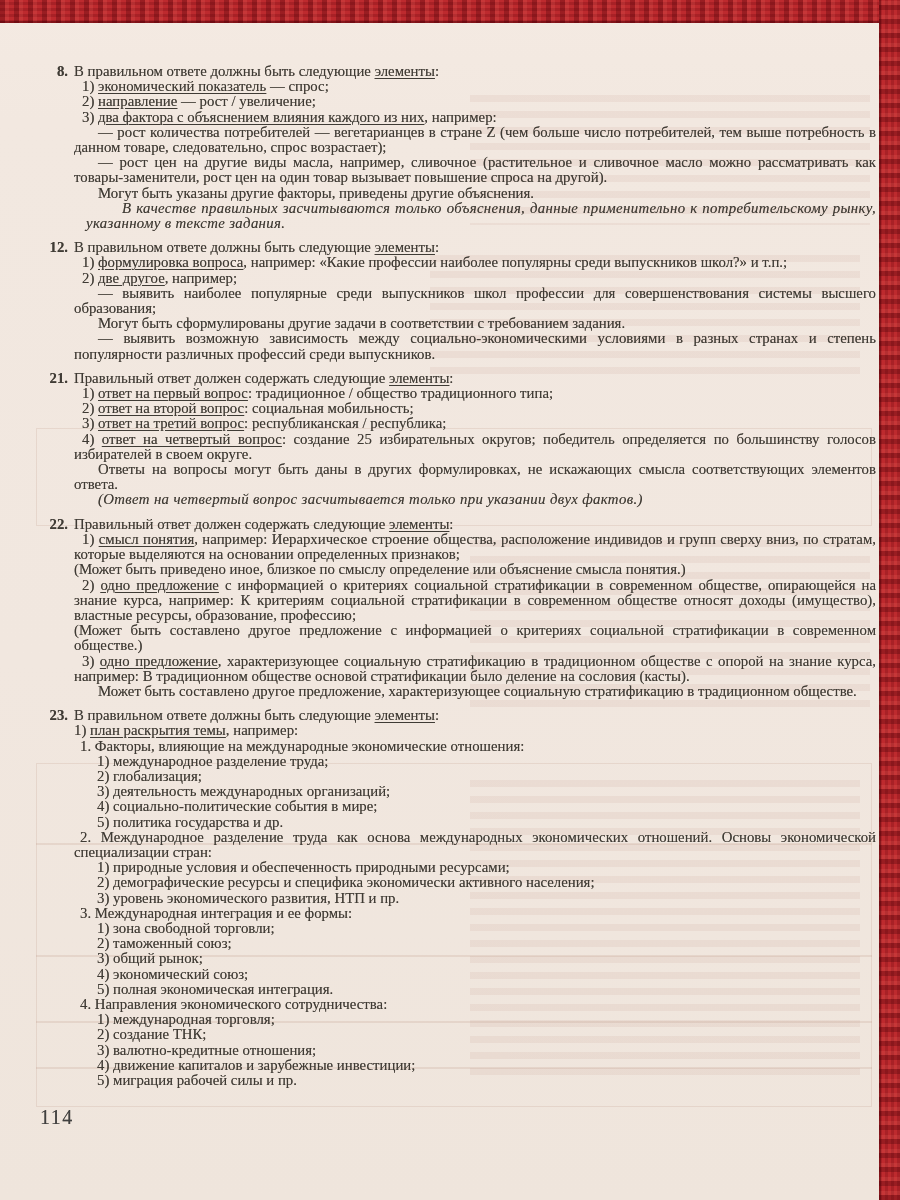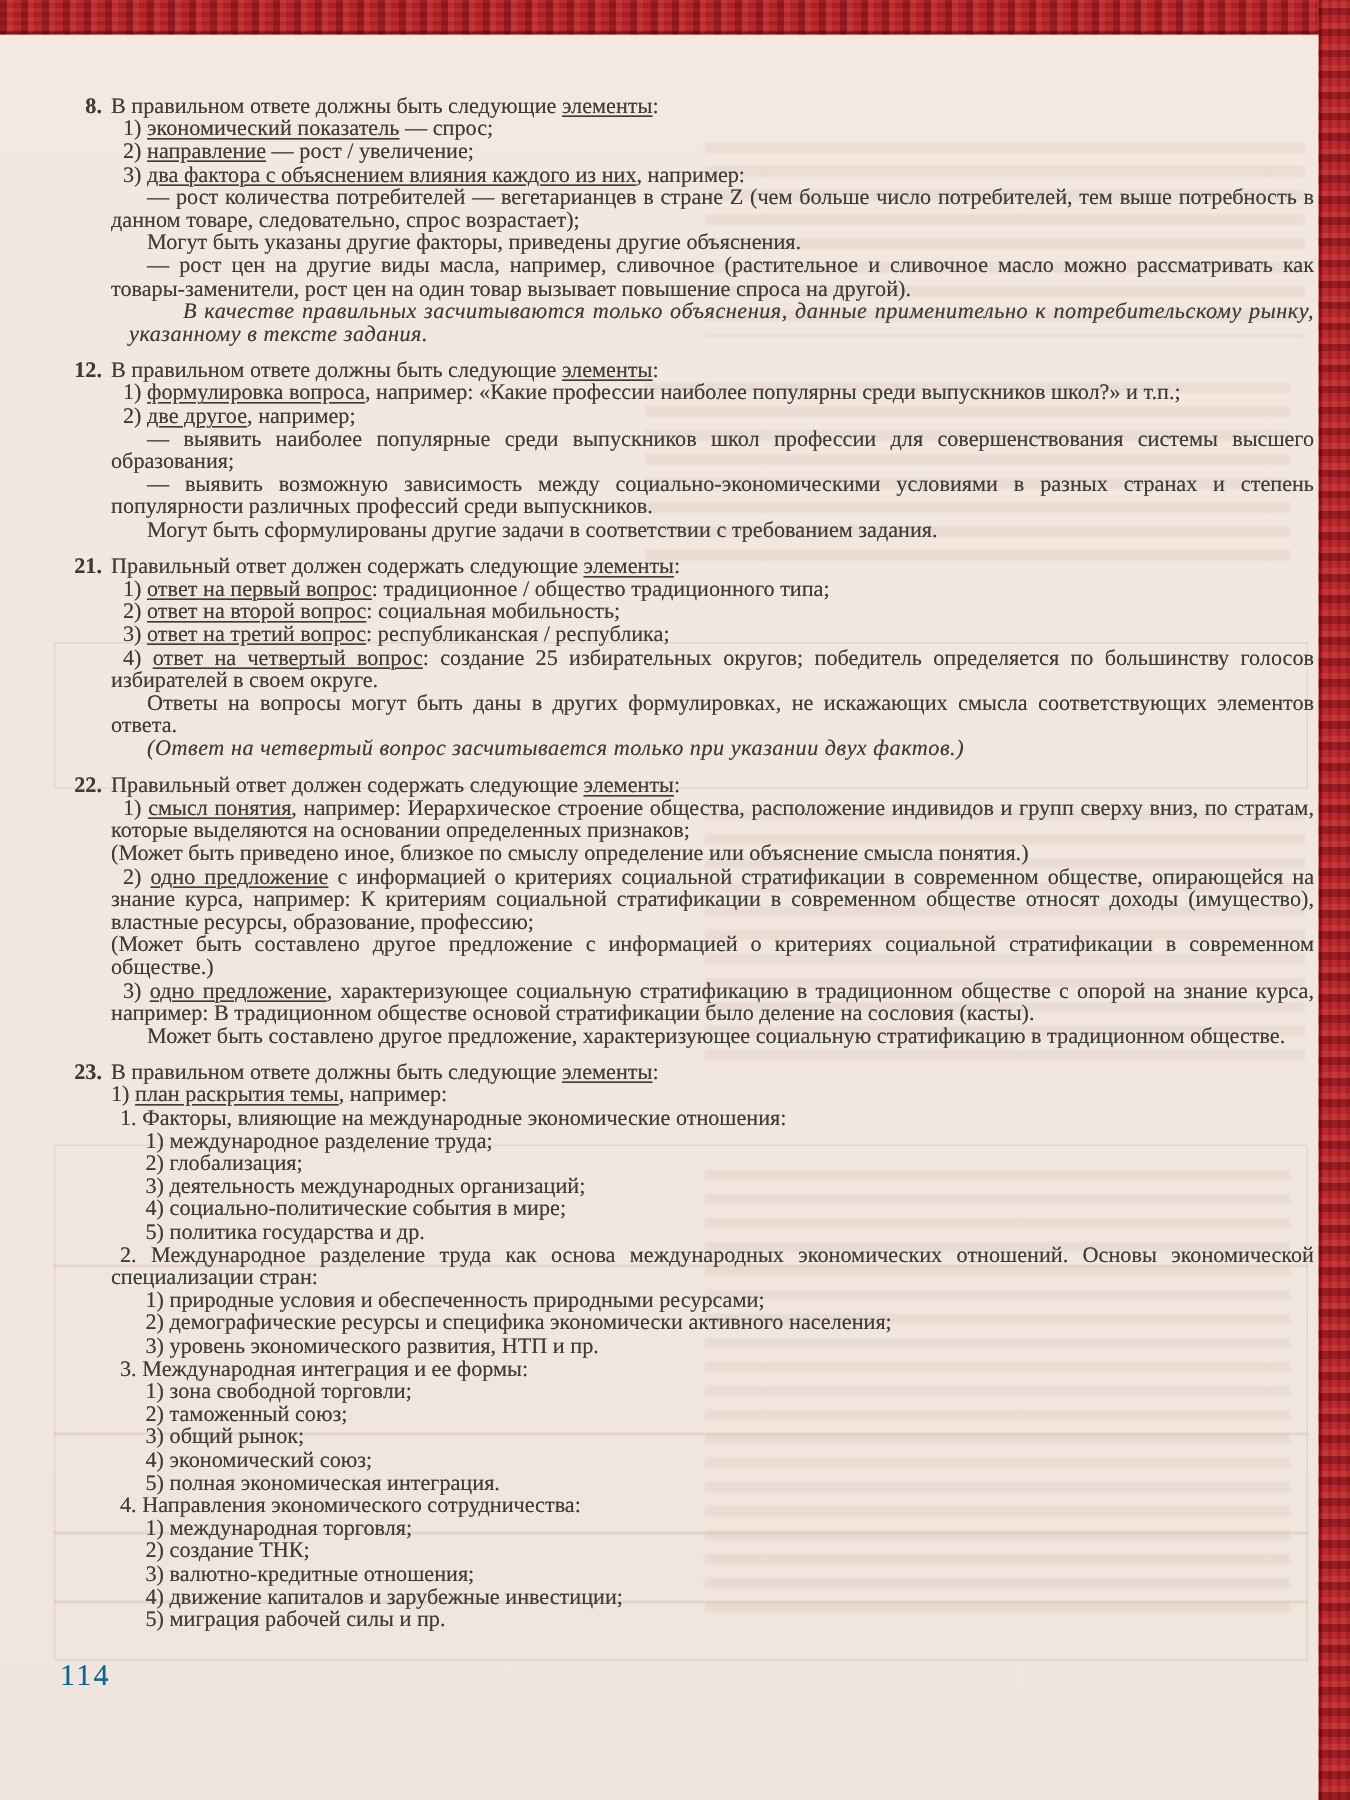--- a/index.html
+++ b/index.html
@@ -48,21 +48,21 @@
   .para.item{text-indent:8px;}
   .para.dash{text-indent:24px;}
   .para.note{text-indent:24px;}
   .para.note, .para.note0, span.i{font-style:italic;letter-spacing:.35px;margin-left:12px;}
   .para.plan-label{text-align:left;}
   .para.plan-top{text-indent:6px;}
   .para.plan-sub{margin-left:23px;}
   span.u{text-decoration:underline;text-decoration-thickness:1px;text-underline-offset:2px;}
   .page-number{
     position:absolute;z-index:2;left:40px;top:1106px;
-    font-size:20px;letter-spacing:1.5px;color:#0369a1;
+    font-size:20px;letter-spacing:1.5px;color:#404040;
     text-shadow:0 0 .4px rgba(62,52,42,.55);
   }
 </style>
 </head>
 <body>
 
 <div class="band band-top"></div>
 <div class="band band-right"></div>
 
 <div class="ghost g-stripes" style="left:470px;top:95px;width:400px;height:130px;"></div>
@@ -78,34 +78,34 @@
 
 <main id="sections">
     <section class="sec">
       <div class="num">8.</div>
       <div class="body">
         <p class="para header"><span class="">В правильном ответе должны быть следующие </span><span class="u">элементы</span><span class="">:</span></p>
         <p class="para item"><span class="">1) </span><span class="u">экономический показатель</span><span class=""> — спрос;</span></p>
         <p class="para item"><span class="">2) </span><span class="u">направление</span><span class=""> — рост / увеличение;</span></p>
         <p class="para item"><span class="">3) </span><span class="u">два фактора с объяснением влияния каждого из них</span><span class="">, например:</span></p>
         <p class="para dash"><span class="">— рост количества потребителей — вегетарианцев в стране Z (чем больше число потребителей, тем выше потребность в данном товаре, следовательно, спрос возрастает);</span></p>
+        <p class="para dash"><span class="">— рост цен на другие виды масла, например, сливочное (растительное и сливочное масло можно рассматривать как товары-заменители, рост цен на один товар вызывает повышение спроса на другой).</span></p>
         <p class="para dash"><span class="">Могут быть указаны другие факторы, приведены другие объяснения.</span></p>
-        <p class="para dash"><span class="">— рост цен на другие виды масла, например, сливочное (растительное и сливочное масло можно рассматривать как товары-заменители, рост цен на один товар вызывает повышение спроса на другой).</span></p>
         <p class="para note"><span class=" i">В качестве правильных засчитываются только объяснения, данные применительно к потребительскому рынку, указанному в тексте задания.</span></p>
       </div>
     </section>
     <section class="sec">
       <div class="num">12.</div>
       <div class="body">
         <p class="para header"><span class="">В правильном ответе должны быть следующие </span><span class="u">элементы</span><span class="">:</span></p>
         <p class="para item"><span class="">1) </span><span class="u">формулировка вопроса</span><span class="">, например: «Какие профессии наиболее популярны среди выпускников школ?» и т.п.;</span></p>
         <p class="para item"><span class="">2) </span><span class="u">две другое</span><span class="">, например;</span></p>
         <p class="para dash"><span class="">— выявить наиболее популярные среди выпускников школ профессии для совершенствования системы высшего образования;</span></p>
+        <p class="para dash"><span class="">Могут быть сформулированы другие задачи в соответствии с требованием задания.</span></p>
         <p class="para dash"><span class="">— выявить возможную зависимость между социально-экономическими условиями в разных странах и степень популярности различных профессий среди выпускников.</span></p>
-        <p class="para dash"><span class="">Могут быть сформулированы другие задачи в соответствии с требованием задания.</span></p>
       </div>
     </section>
     <section class="sec">
       <div class="num">21.</div>
       <div class="body">
         <p class="para header"><span class="">Правильный ответ должен содержать следующие </span><span class="u">элементы</span><span class="">:</span></p>
         <p class="para item"><span class="">1) </span><span class="u">ответ на первый вопрос</span><span class="">: традиционное / общество традиционного типа;</span></p>
         <p class="para item"><span class="">2) </span><span class="u">ответ на второй вопрос</span><span class="">: социальная мобильность;</span></p>
         <p class="para item"><span class="">3) </span><span class="u">ответ на третий вопрос</span><span class="">: республиканская / республика;</span></p>
         <p class="para item"><span class="">4) </span><span class="u">ответ на четвертый вопрос</span><span class="">: создание 25 избирательных округов; победитель определяется по большинству голосов избирателей в своем округе.</span></p>

